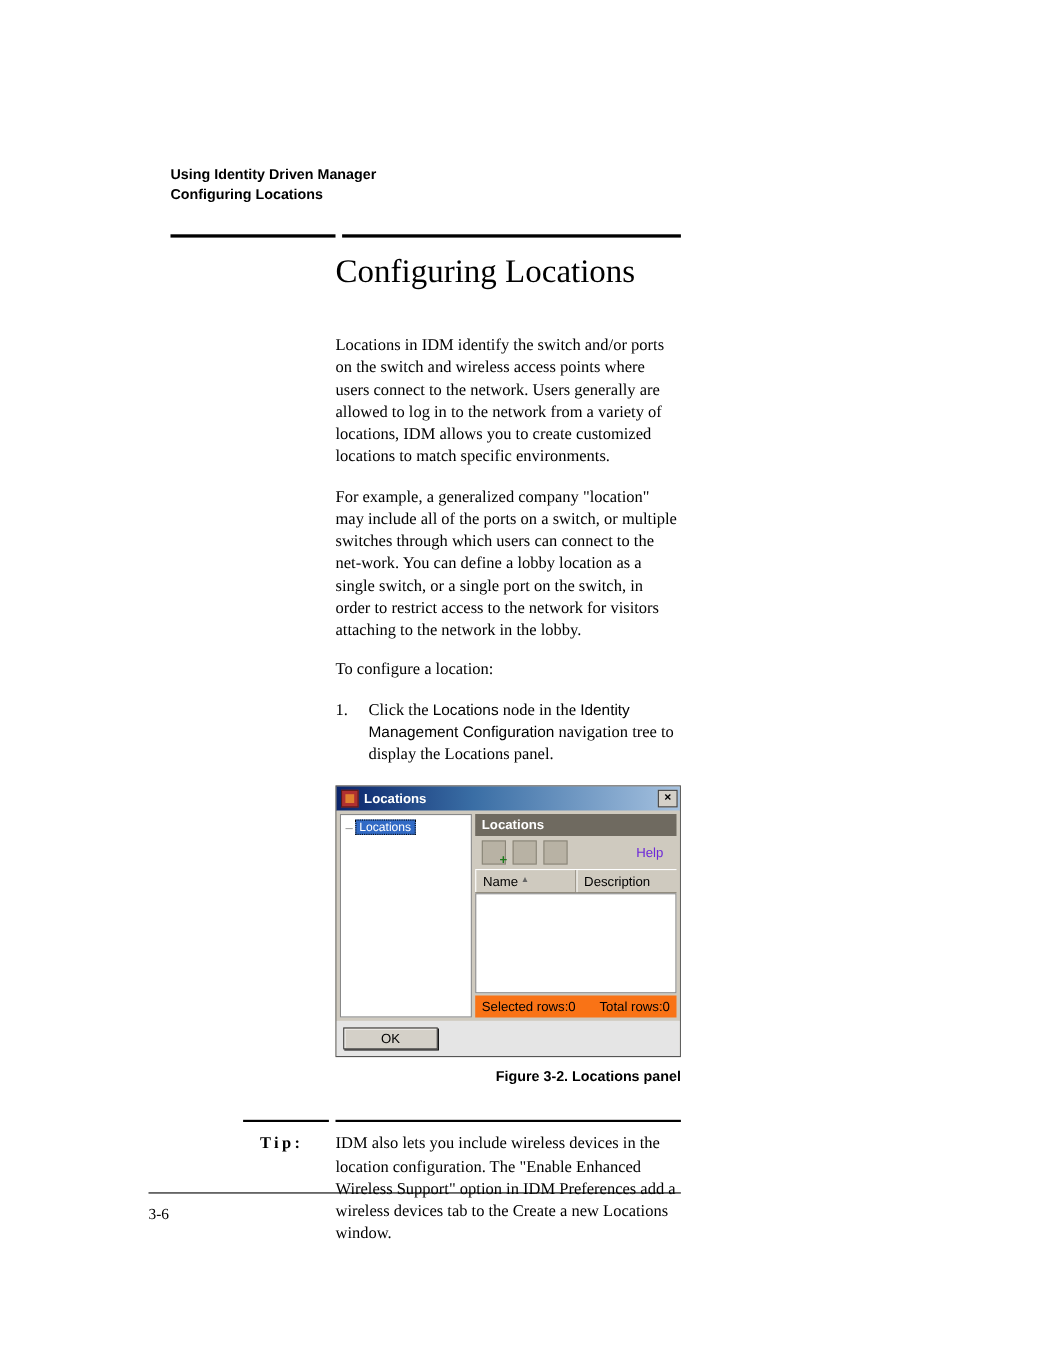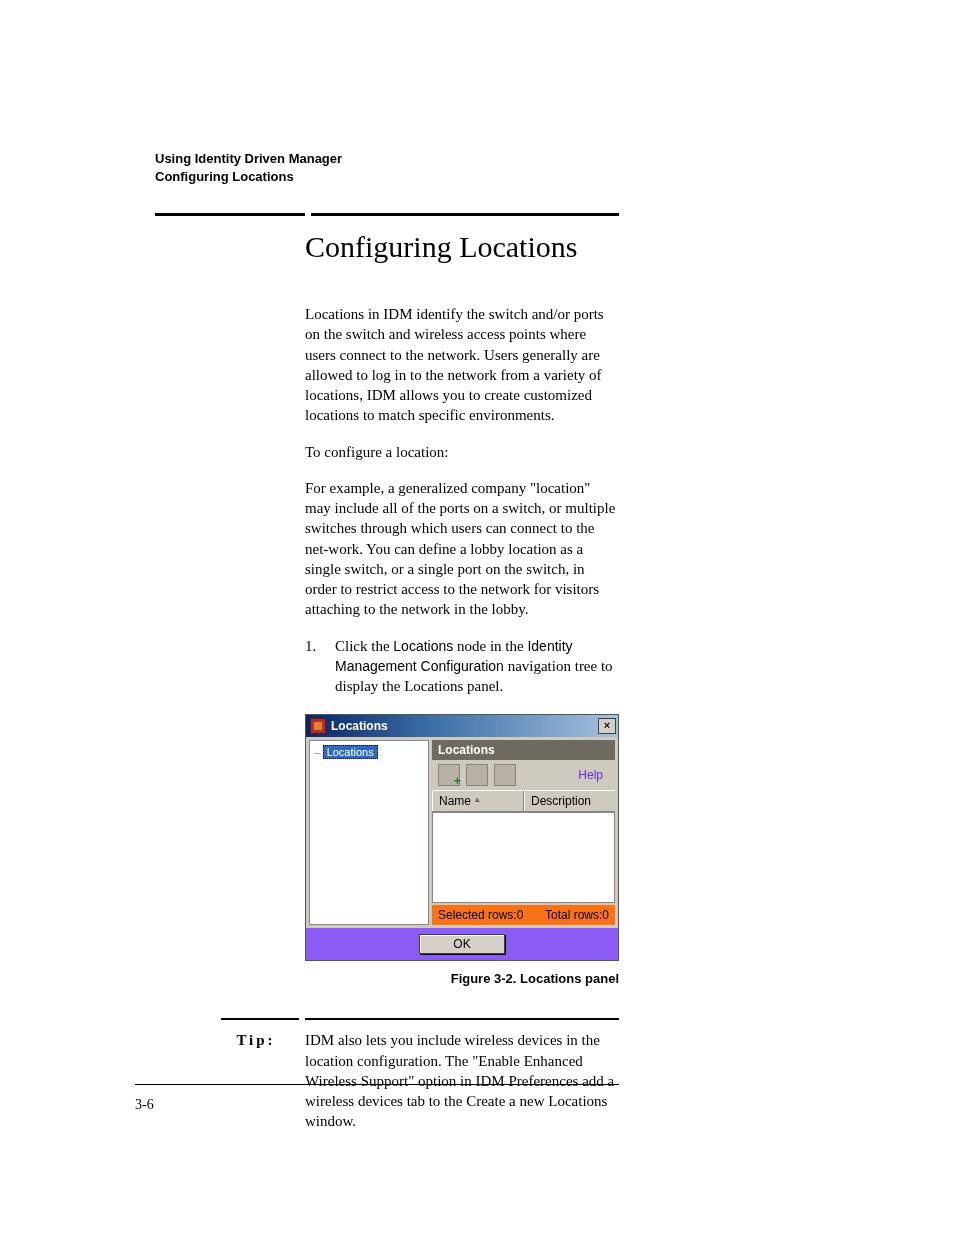--- a/index.html
+++ b/index.html
@@ -216,23 +216,23 @@
   }
   .status-row {
     display: flex;
     padding: 3px 6px;
     font-size: 12px;
     background: #f97316;
   }
   .status-row .spacer { flex: 1; }
   .panel-footer {
     display: flex;
-    justify-content: center;
+    justify-content: flex-start;
     padding: 6px;
-    background: #8b5cf6;
+    background: #e5e5e5;
   }
   .ok-btn {
     min-width: 60px;
     padding: 2px 12px;
     background: #d4d0c8;
     border: 1px solid #404040;
     box-shadow: inset 1px 1px 0 #fff, 1px 1px 0 #000;
     font-family: Tahoma, Arial, sans-serif;
     font-size: 12px;
     text-align: center;
@@ -303,22 +303,22 @@
   <div class="rule-thick">
     <div class="left"></div>
       <div class="right"></div>
   </div>
 
   <div class="content-col">
 
     <h1 class="section-title">Configuring Locations</h1>
 
     <p class="body">Locations in IDM identify the switch and/or ports on the switch and wireless access points where users connect to the network. Users generally are allowed to log in to the network from a variety of locations, IDM allows you to create customized locations to match specific environments.</p>
+    <p class="body">For example, a generalized company "location" may include all of the ports on a switch, or multiple switches through which users can connect to the net-work. You can define a lobby location as a single switch, or a single port on the switch, in order to restrict access to the network for visitors attaching to the network in the lobby.</p>
     <p class="body">To configure a location:</p>
-    <p class="body">For example, a generalized company "location" may include all of the ports on a switch, or multiple switches through which users can connect to the net-work. You can define a lobby location as a single switch, or a single port on the switch, in order to restrict access to the network for visitors attaching to the network in the lobby.</p>
 
     <div class="step">
       <div class="num">1.</div>
       <div class="txt">
         <span>Click the </span><span class="ui-font">Locations</span><span> node in the </span><span class="ui-font">Identity Management Configuration</span><span> navigation tree to display the Locations panel.</span>
       </div>
     </div>
 
     <div class="panel">
       <div class="panel-titlebar">

